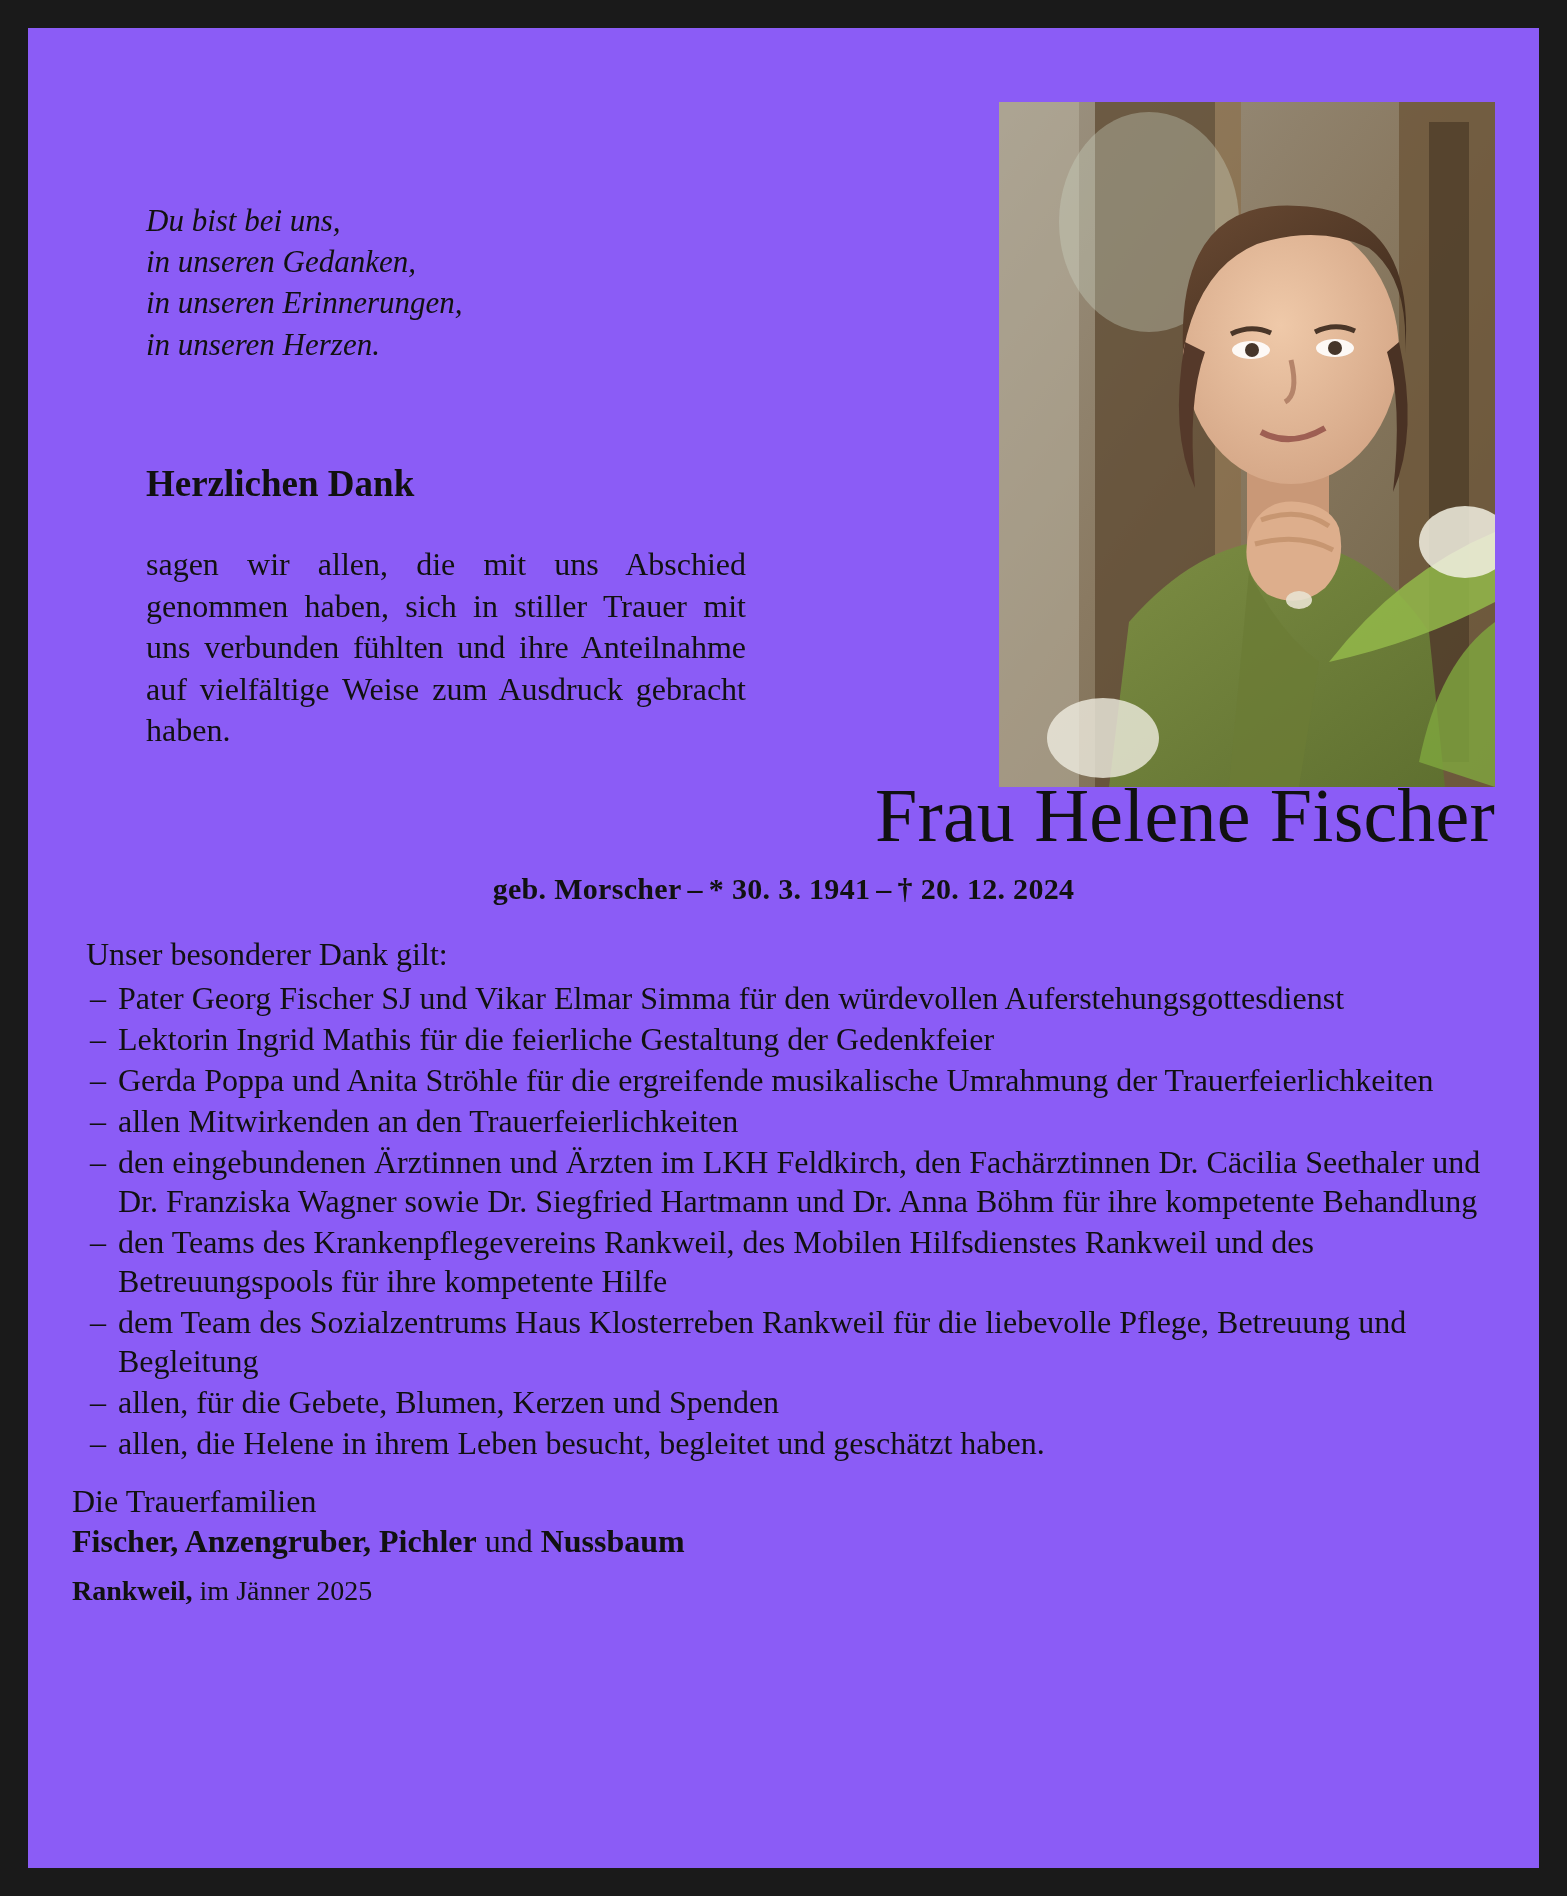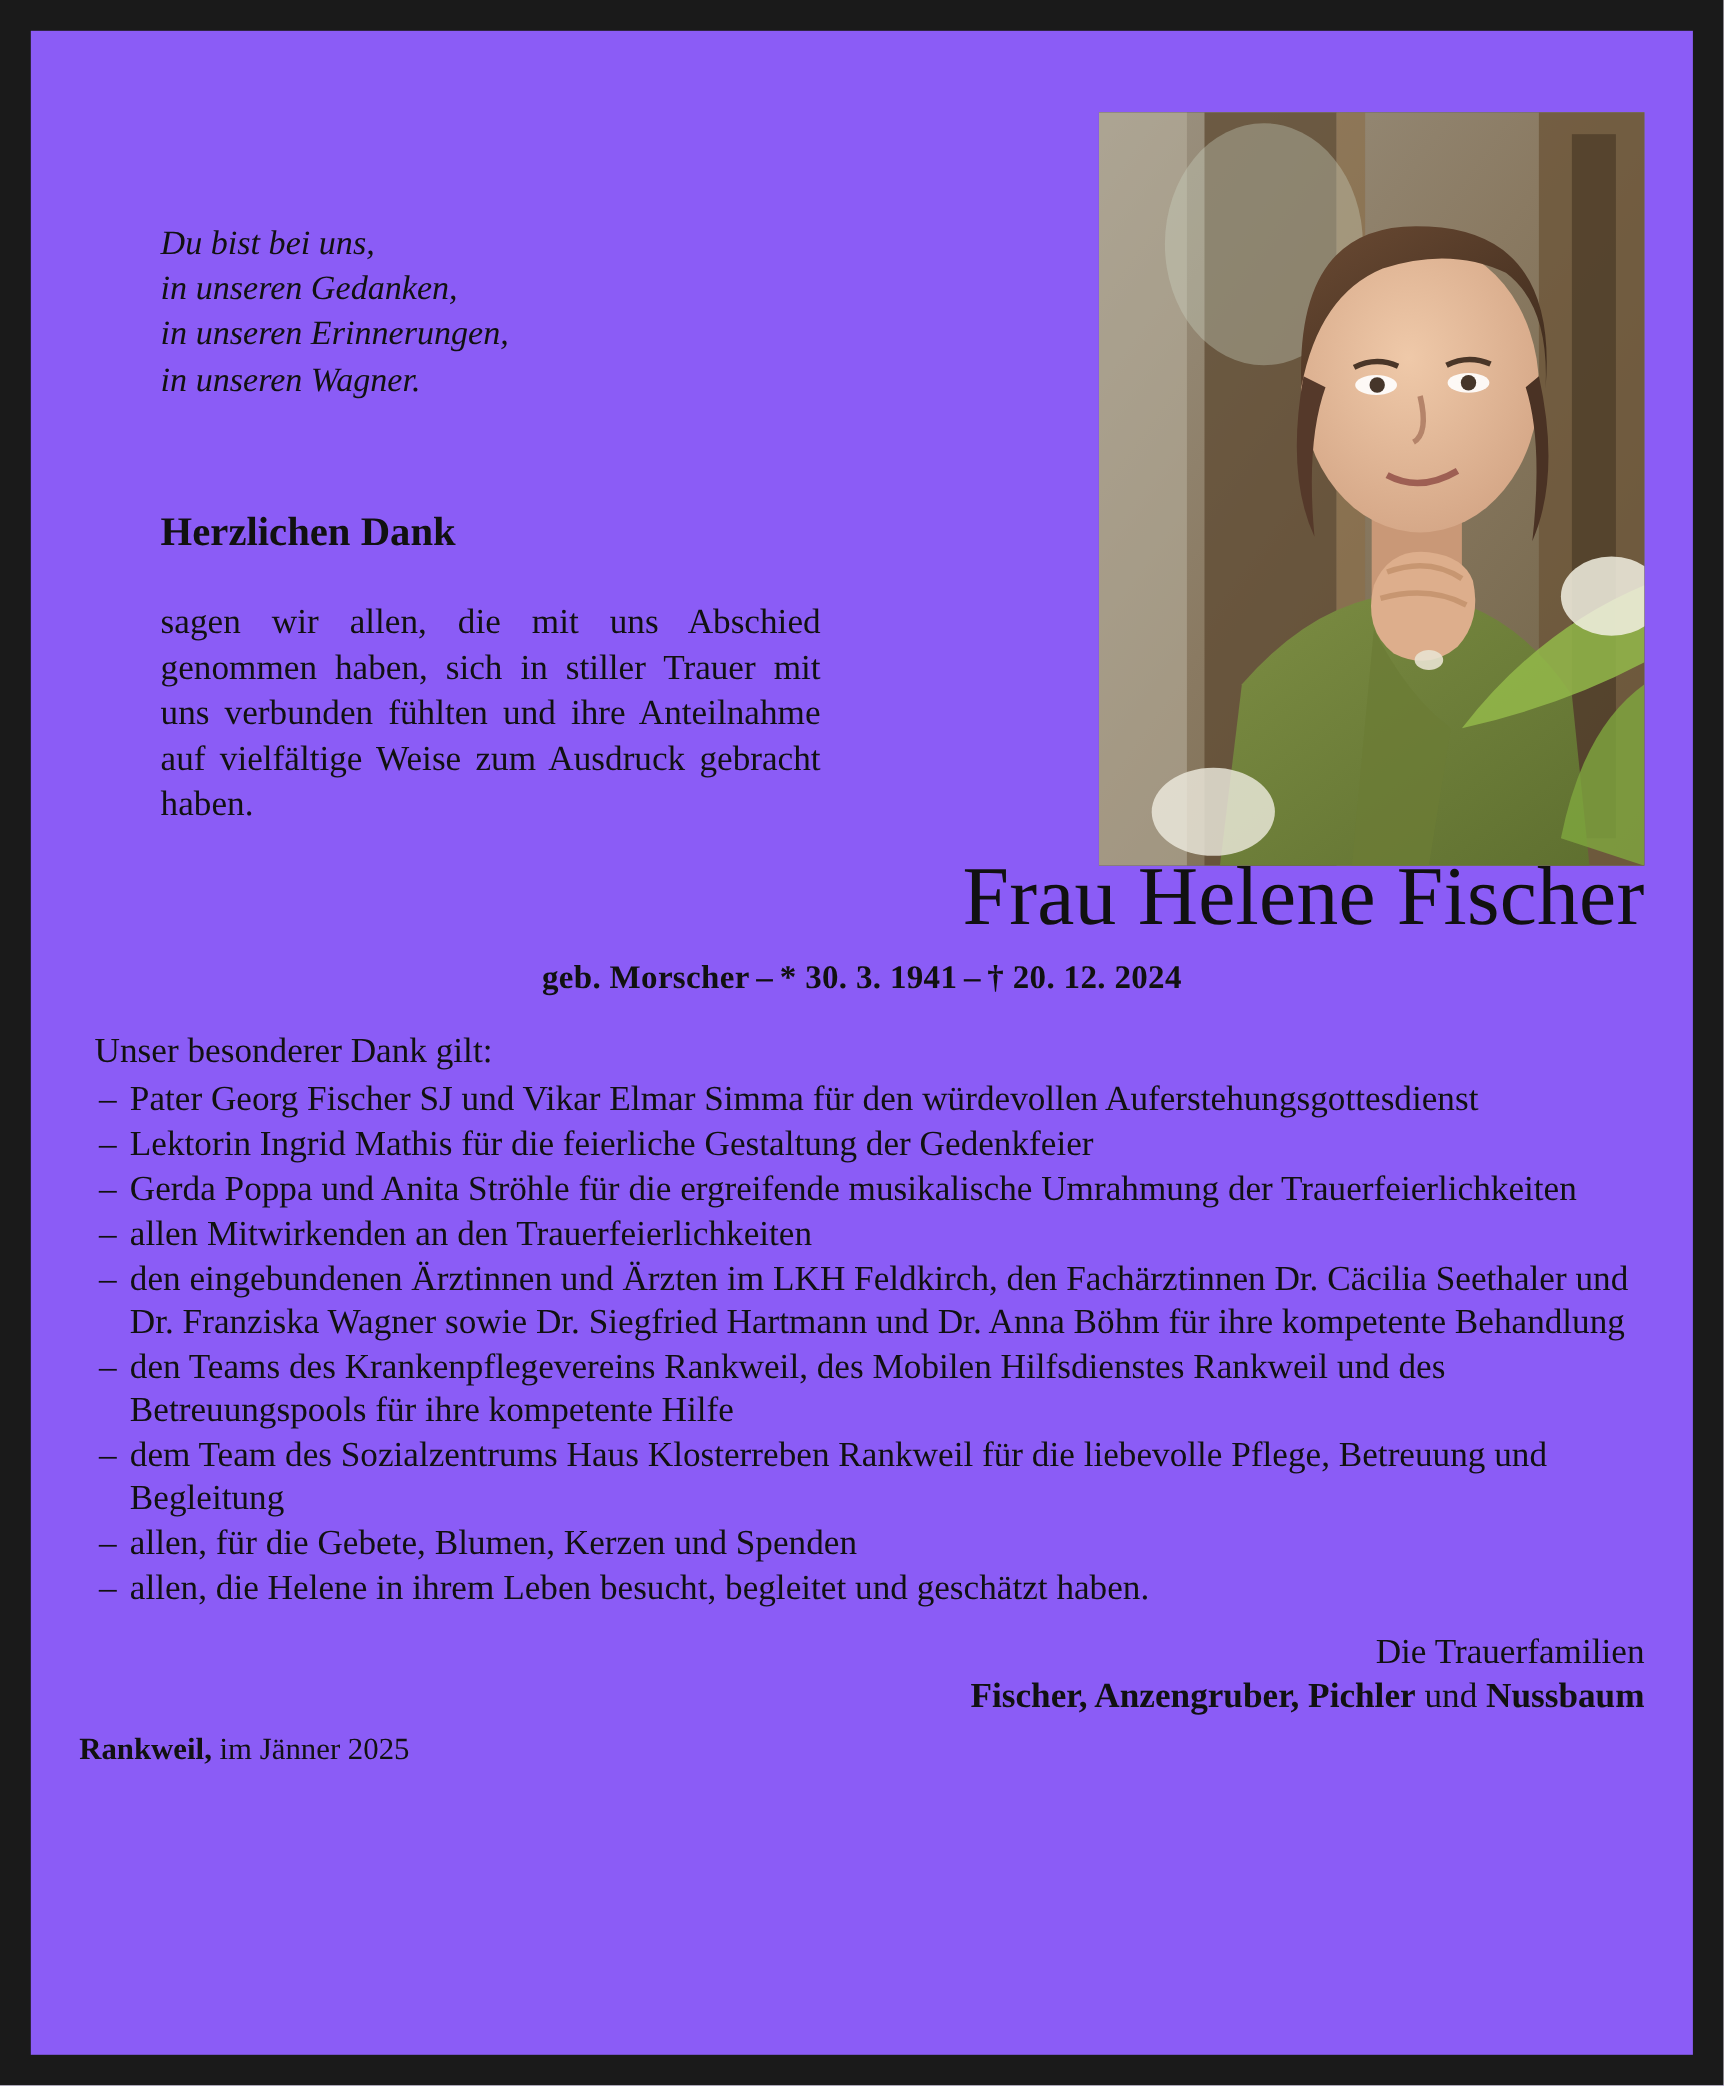--- a/index.html
+++ b/index.html
@@ -116,21 +116,21 @@
   }
   ul.grat li::before {
     content: "–";
     position: absolute;
     left: 4px;
     top: 0;
   }
 
   
   .families {
-    text-align: right;
+    text-align: left;
     margin-top: 18px;
     font-size: 32px;
     line-height: 1.25;
   }
   .families .fam-names { font-weight: bold; }
   .families .fam-names .reg { font-weight: normal; }
 
   .place {
     margin-top: 14px;
     margin-left: 0;
@@ -205,21 +205,21 @@
           <path d="M420 660 Q440 560 496 520 L496 685 Z" fill="#7fa83f" opacity="0.8"></path>
           <ellipse cx="466" cy="440" rx="46" ry="36" fill="#f2f0e2" opacity="0.85"></ellipse>
           <ellipse cx="104" cy="636" rx="56" ry="40" fill="#efece0" opacity="0.8"></ellipse>
         </svg>
       </div>
 
       <div class="verse">
         <div>Du bist bei uns,</div>
         <div>in unseren Gedanken,</div>
         <div>in unseren Erinnerungen,</div>
-        <div>in unseren Wagner.</div>
+        <div>in unseren Herzen.</div>
       </div>
 
       <div class="thanks-title">Herzlichen Dank</div>
       <div class="thanks-body">sagen wir allen, die mit uns Abschied genommen haben, sich in stiller Trauer mit uns verbunden fühlten und ihre Anteilnahme auf vielfältige Weise zum Ausdruck gebracht haben.</div>
     </div>
 
     <div class="name">Frau Helene Fischer</div>
 
     <div class="dates">
       <span>geb. Morscher</span><span class="sep">–</span><span>*</span>&nbsp;<span>30. 3. 1941</span><span class="sep">–</span><span>†</span>&nbsp;<span>20. 12. 2024</span>

